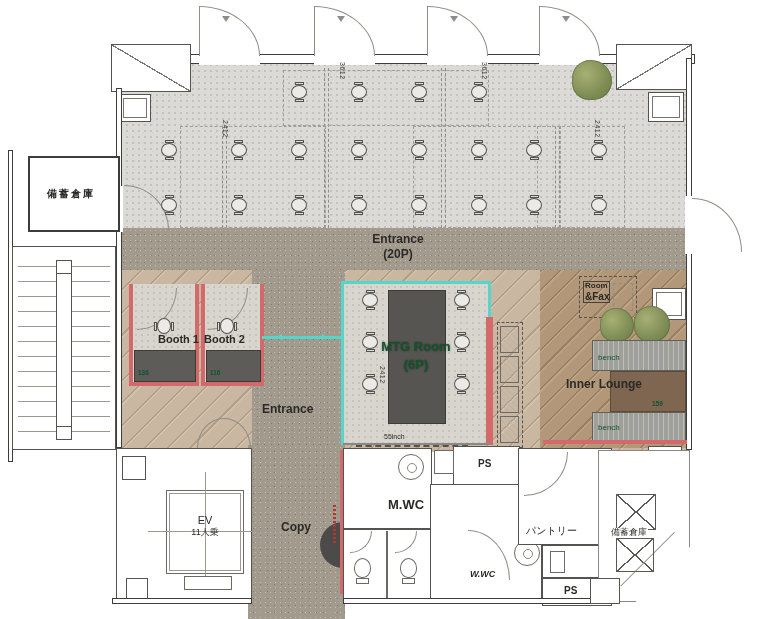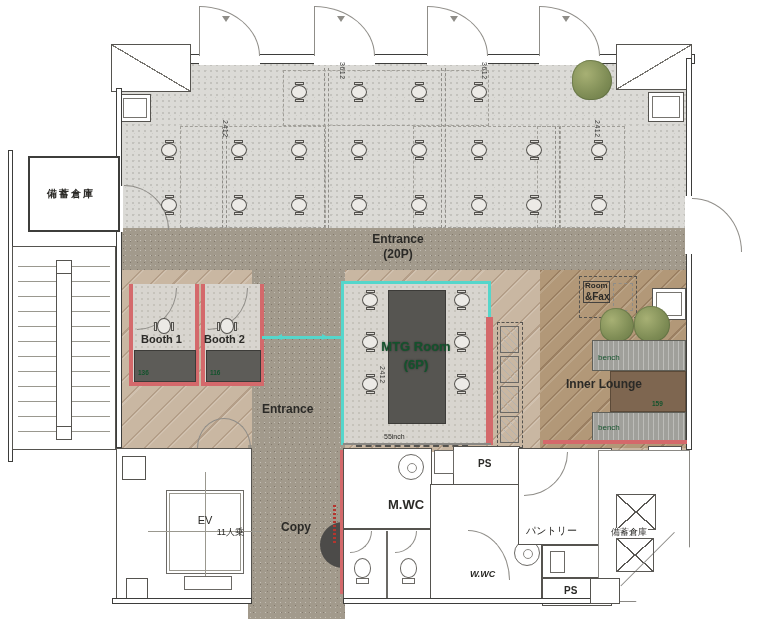--- a/index.html
+++ b/index.html
@@ -142,21 +142,21 @@
   <div class="lbl" style="left:340px;top:248px;width:116px;text-align:center;font-size:12px;">(20P)</div>
 
   <div class="boothwall floor-carpet" style="left:129px;top:284px;width:70px;height:102px;"></div>
   <div class="boothwall floor-carpet" style="left:201px;top:284px;width:63px;height:102px;"></div>
   <div class="arc" style="left:137px;top:288px;width:40px;height:42px;border:1px solid #8f8d88;border-top:none;border-left:none;border-radius:0 0 100% 0;"></div>
   <div class="arc" style="left:208px;top:288px;width:40px;height:42px;border:1px solid #8f8d88;border-top:none;border-left:none;border-radius:0 0 100% 0;"></div>
   <div class="chair" style="left:157px;top:318px;transform:rotate(180deg);"></div>
   <div class="chair" style="left:220px;top:318px;transform:rotate(180deg);"></div>
   <div class="abs deskdark" style="left:134px;top:350px;width:62px;height:32px;"></div>
   <div class="abs deskdark" style="left:206px;top:350px;width:55px;height:32px;"></div>
-  <div class="lbl" style="left:141px;top:333px;font-size:11px;">Booth 1</div>
+  <div class="lbl" style="left:158px;top:333px;font-size:11px;">Booth 1</div>
   <div class="lbl" style="left:204px;top:333px;font-size:11px;">Booth 2</div>
   <div class="lbl lbl-w" style="left:138px;top:369px;font-size:6.5px;">136</div>
   <div class="lbl lbl-w" style="left:210px;top:369px;font-size:6.5px;">116</div>
 
   <div class="lbl" style="left:262px;top:403px;font-size:12px;">Entrance</div>
 
   <div class="abs floor-carpet" style="left:344px;top:284px;width:144px;height:159px;"></div>
   <div class="abs teal" style="left:341px;top:281px;width:150px;height:3px;"></div>
   <div class="abs teal" style="left:341px;top:281px;width:3px;height:164px;"></div>
   <div class="abs teal" style="left:488px;top:281px;width:3px;height:39px;"></div>
@@ -201,21 +201,21 @@
   <div class="lbl" style="left:566px;top:378px;font-size:12px;">Inner Lounge</div>
   <div class="abs red" style="left:543px;top:440px;width:144px;height:4px;"></div>
 
   <div class="abs room" style="left:116px;top:448px;width:136px;height:154px;"></div>
   <div class="railbox" style="left:122px;top:456px;width:24px;height:24px;"></div>
   <div class="railbox" style="left:126px;top:578px;width:22px;height:22px;"></div>
   <div class="abs" style="left:166px;top:490px;width:78px;height:84px;border:1px solid #6b6965;box-shadow:inset 0 0 0 2px #fff,inset 0 0 0 3px #9a988f;box-sizing:border-box;"></div>
   <div class="abs" style="left:205px;top:472px;width:1px;height:118px;background:#9a988f;"></div>
   <div class="abs" style="left:148px;top:531px;width:114px;height:1px;background:#9a988f;"></div>
   <div class="lbl" style="left:166px;top:514px;width:78px;text-align:center;font-size:11px;font-weight:normal;">EV</div>
-  <div class="lbl" style="left:166px;top:528px;width:78px;text-align:right;font-size:9px;font-weight:normal;">11人乗</div>
+  <div class="lbl" style="left:166px;top:528px;width:78px;text-align:center;font-size:9px;font-weight:normal;">11人乗</div>
   <div class="hatch" style="left:184px;top:576px;width:48px;height:14px;background:#fff;"></div>
 
   <div class="arc" style="left:197px;top:418px;width:27px;height:30px;border:1px solid #8f8d88;border-right:none;border-bottom:none;border-radius:100% 0 0 0;"></div>
   <div class="arc" style="left:224px;top:418px;width:27px;height:30px;border:1px solid #8f8d88;border-left:none;border-bottom:none;border-radius:0 100% 0 0;"></div>
 
   <div class="lbl" style="left:281px;top:521px;font-size:12px;">Copy</div>
   <div class="abs" style="left:320px;top:522px;width:24px;height:46px;background:#4c4b49;border-radius:46px 0 0 46px / 46px 0 0 46px;"></div>
   <div class="abs red" style="left:340px;top:450px;width:4px;height:144px;"></div>
   <div class="redtxt" style="left:333px;top:505px;height:40px;"></div>
 

